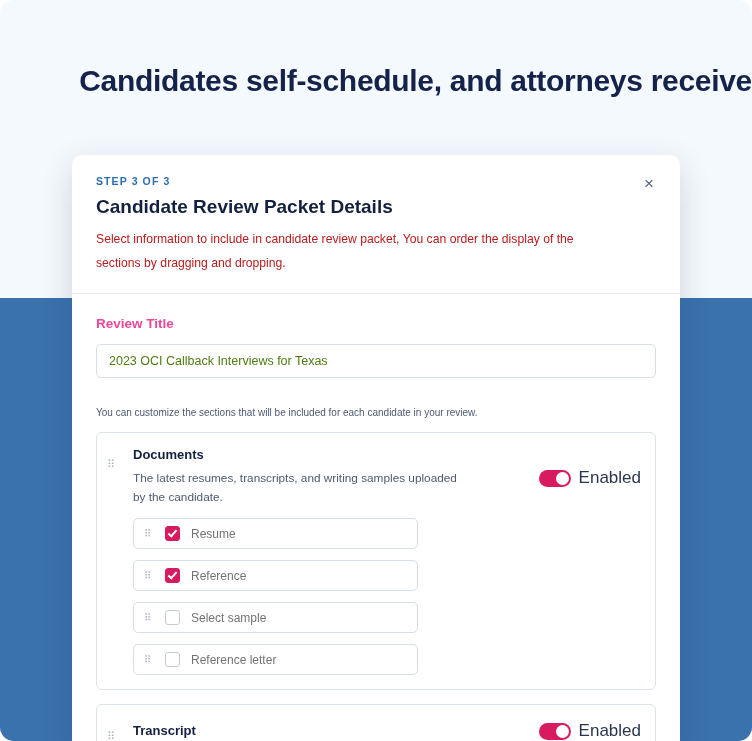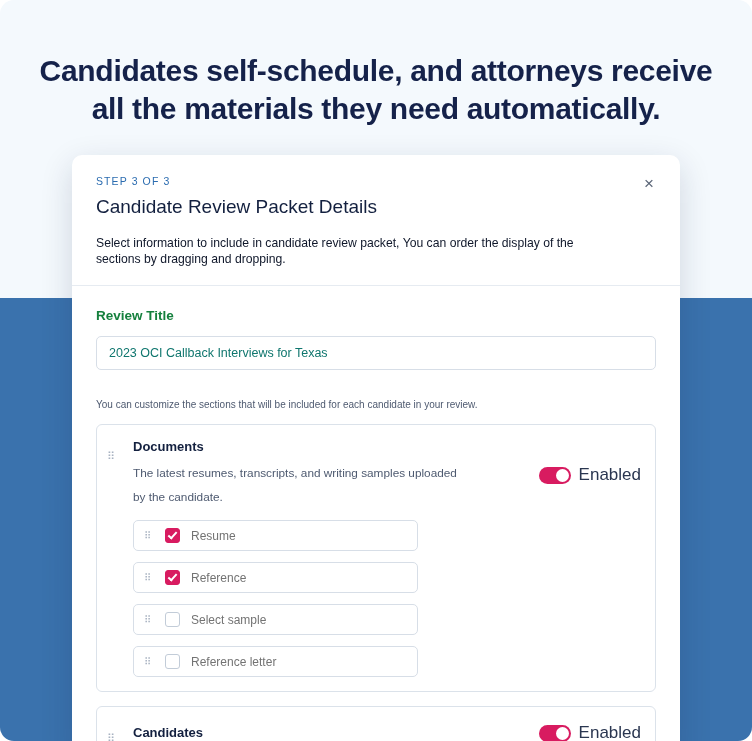--- a/index.html
+++ b/index.html
@@ -25,23 +25,23 @@
     position: absolute;
     left: 0;
     top: 298px;
     width: 752px;
     height: 443px;
     background: #3a72ad;
   }
   .headline {
     position: absolute;
     left: 0;
-    top: 52px;
+    top: 62px;
     width: 752px;
-    text-align: center;
+    text-align: right;
     color: #15224a;
     font-size: 30px;
     font-weight: bold;
     line-height: 38px;
     letter-spacing: -0.3px;
     z-index: 3;
   }
   .headline .line2 {
     display: block;
   }
@@ -58,73 +58,73 @@
     overflow: hidden;
   }
   .modal-header {
     position: relative;
     padding: 20px 24px 18px 24px;
     border-bottom: 1px solid #e6ebf1;
   }
   .step-label {
     color: #2b6cb0;
     font-size: 10.5px;
-    font-weight: normal;
+    font-weight: bold;
     letter-spacing: 1.1px;
     text-transform: uppercase;
   }
   .modal-title {
     margin-top: 9px;
     color: #13203f;
     font-size: 19px;
-    font-weight: normal;
+    font-weight: bold;
   }
   .modal-sub {
-    margin-top: 17px;
-    color: #0f172a;
+    margin-top: 9px;
+    color: #b91c1c;
     font-size: 12.2px;
-    line-height: 16px;
+    line-height: 24px;
     max-width: 500px;
   }
   .close-btn {
     position: absolute;
     right: 20px;
     top: 18px;
     width: 22px;
     height: 22px;
     color: #5b6678;
     font-size: 17px;
     line-height: 22px;
     text-align: center;
     cursor: pointer;
     user-select: none;
   }
   .modal-body {
     padding: 22px 24px 0 24px;
   }
   .section-title {
-    color: #15803d;
+    color: #ec4899;
     font-size: 13.5px;
     font-weight: bold;
   }
   .section-desc {
     margin-top: 7px;
     color: #4e5a70;
     font-size: 10px;
   }
   .text-input {
     margin-top: 13px;
     width: 100%;
     box-sizing: border-box;
     height: 34px;
     border: 1px solid #d7dee7;
     border-radius: 5px;
     padding: 0 12px;
     font-size: 12.5px;
-    color: #0f766e;
+    color: #4d7c0f;
     font-family: "Liberation Sans", sans-serif;
     background: #fff;
     outline: none;
   }
   .group-gap {
     height: 22px;
   }
   .card {
     margin-top: 14px;
     border: 1px solid #dbe2ea;
@@ -156,21 +156,21 @@
   }
   .card-title {
     color: #13203f;
     font-size: 13px;
     font-weight: bold;
   }
   .card-desc {
     margin-top: 7px;
     color: #4e5a70;
     font-size: 11.8px;
-    line-height: 24px;
+    line-height: 19px;
     max-width: 330px;
   }
   .toggle-wrap {
     display: flex;
     align-items: center;
     gap: 8px;
     flex: 0 0 auto;
     padding-top: 2px;
   }
   .toggle {
@@ -248,21 +248,20 @@
   }
 </style>
 </head>
 <body>
 
 <div class="page">
   <div class="bg-lower"></div>
 
   <div class="headline">
     <span>Candidates self-schedule, and attorneys receive</span>
-    <span class="line2">all the materials they need automatically.</span>
   </div>
 
   <div class="modal">
 
     <div class="modal-header">
       <div class="step-label">STEP 3 OF 3</div>
       <div class="modal-title">Candidate Review Packet Details</div>
       <div class="modal-sub">Select information to include in candidate review packet,  You can order the display of the sections by dragging and dropping.</div>
       <div class="close-btn">×</div>
     </div>
@@ -315,21 +314,21 @@
           </div>
         </div>
       </div>
 
       
       <div class="card">
         <div class="drag-handle">⠿</div>
         <div class="card-main">
           <div class="card-head">
             <div>
-              <div class="card-title">Candidates</div>
+              <div class="card-title">Transcript</div>
 
             </div>
             <div class="toggle-wrap">
               <div class="toggle">
                   <span class="knob"></span>
                 </div>
               <div class="toggle-label">Enabled</div>
             </div>
           </div>
 

